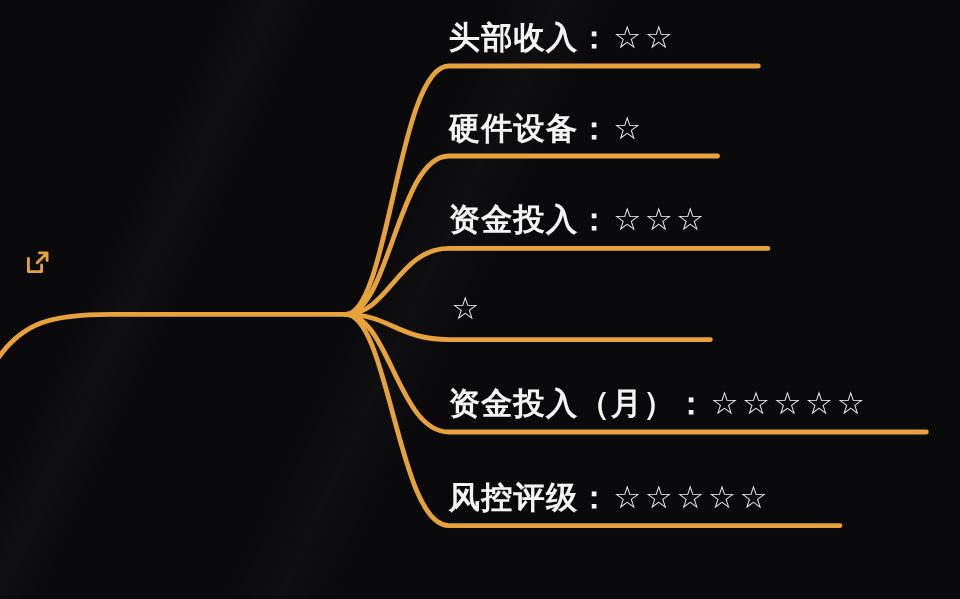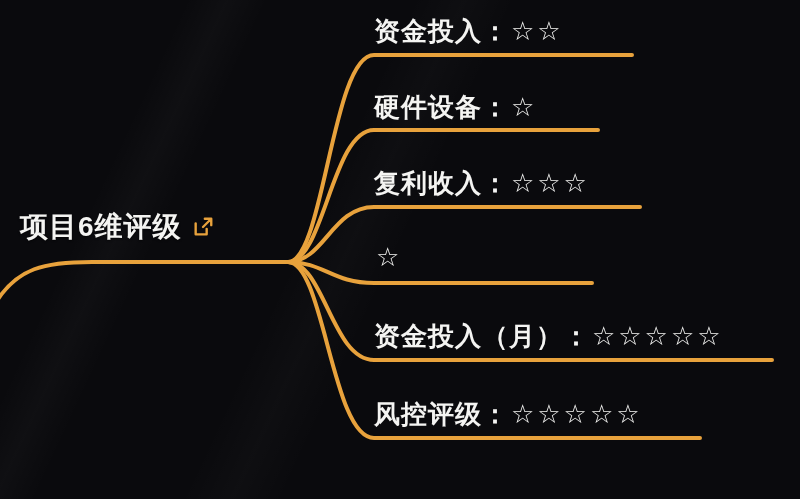--- a/index.html
+++ b/index.html
@@ -88,39 +88,38 @@
 
     <path d="M 288 262 C 324 262 332 55 374 55 L 632 55"></path>
     <path d="M 288 262 C 324 262 332 130 374 130 L 598 130"></path>
     <path d="M 288 262 C 324 262 332 207 374 207 L 640 207"></path>
     <path d="M 288 262 C 324 262 332 283 374 283 L 592 283"></path>
     <path d="M 288 262 C 324 262 332 360 374 360 L 772 360"></path>
     <path d="M 288 262 C 324 262 332 438 374 438 L 700 438"></path>
   </svg>
 
   <div class="root-node">
-    <span class="root-label">项目6维评级</span>
     <span class="link-icon">
       <svg width="22" height="22" viewBox="0 0 24 24">
         <path d="M4 8 v12 h12 v-6" fill="none" stroke="#e8a23c" stroke-width="2.6" stroke-linecap="round" stroke-linejoin="round"></path>
         <path d="M12 12 L21 3 M14 3 h7 v7" fill="none" stroke="#e8a23c" stroke-width="2.6" stroke-linecap="round" stroke-linejoin="round"></path>
       </svg>
     </span>
   </div>
 
   <div class="topic" style="top:14px">
-    <span class="topic-label">资金投入：</span>
+    <span class="topic-label">头部收入：</span>
     <span class="topic-stars">☆☆</span>
   </div>
   <div class="topic" style="top:90px">
     <span class="topic-label">硬件设备：</span>
     <span class="topic-stars">☆</span>
   </div>
   <div class="topic" style="top:166px">
-    <span class="topic-label">复利收入：</span>
+    <span class="topic-label">资金投入：</span>
     <span class="topic-stars">☆☆☆</span>
   </div>
   <div class="topic" style="top:242px">
     <span class="topic-stars">☆</span>
   </div>
   <div class="topic" style="top:319px">
     <span class="topic-label">资金投入（月）：</span>
     <span class="topic-stars">☆☆☆☆☆</span>
   </div>
   <div class="topic" style="top:397px">

